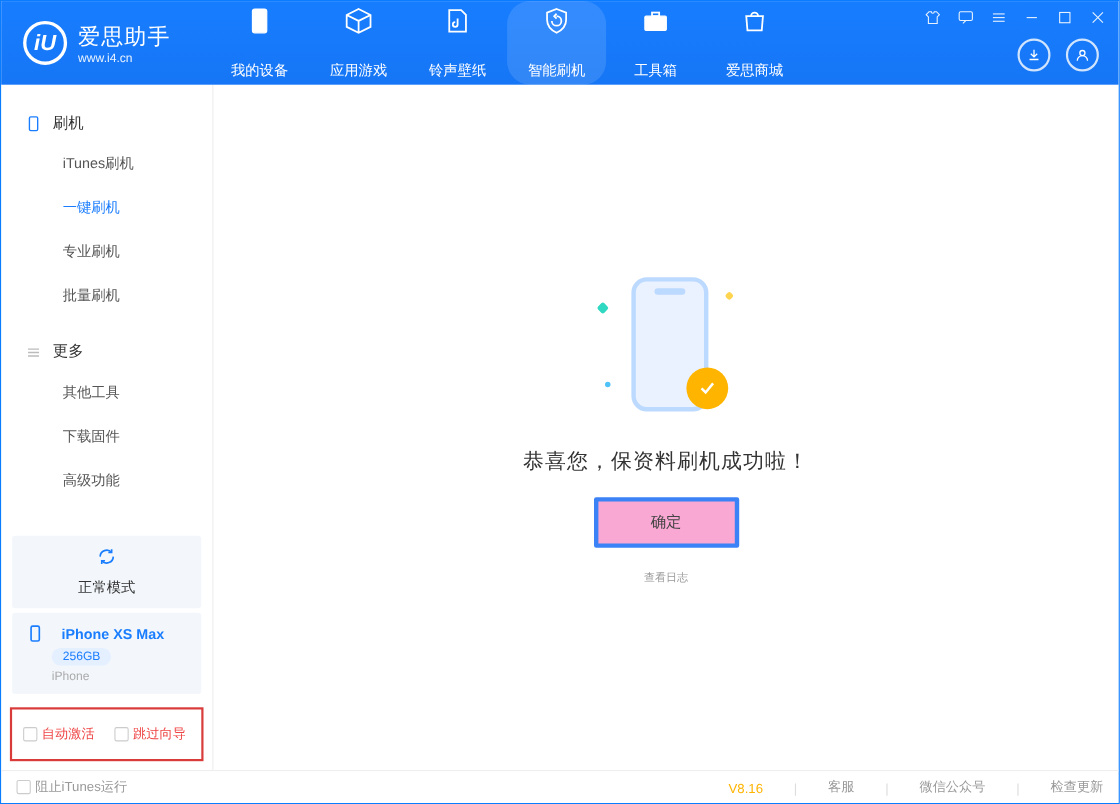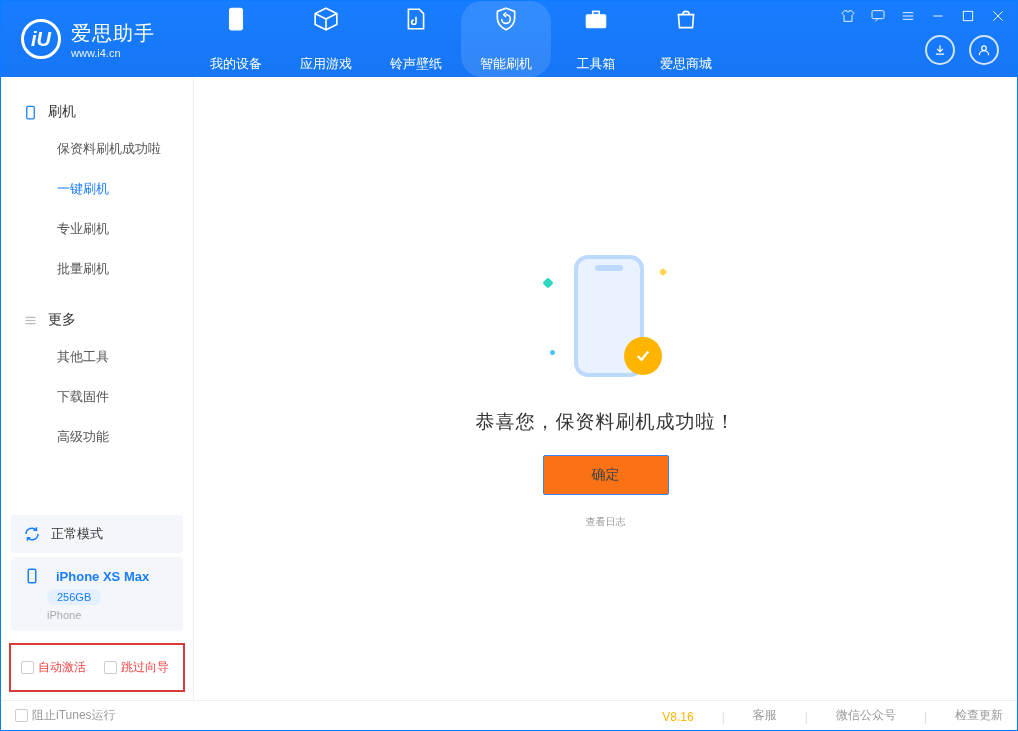--- a/index.html
+++ b/index.html
@@ -29,21 +29,21 @@
 
 .body { display: flex; height: calc(731px - 76px - 30px - 2px); }
 .sidebar { width: 193px; border-right: 1px solid #eee; display: flex; flex-direction: column; }
 .side-scroll { flex: 1; padding-top: 18px; }
 .side-group-hd { display: flex; align-items: center; gap: 10px; padding: 8px 22px; color: #333; font-size: 14px; font-weight: 500; }
 .side-group-hd svg { width: 15px; height: 15px; }
 .side-item { padding: 11px 22px 11px 56px; font-size: 13px; color: #555; cursor: pointer; }
 .side-item.active { color: #1a7dff; }
 
 .device-panel { padding: 0; }
-.dev-row { background: #f3f7fb; margin: 4px 10px; border-radius: 3px; padding: 10px 12px; font-size: 13px; color: #333; display: flex; align-items: center; gap: 10px; }
+.dev-row { background: #f3f7fb; margin: 4px 10px; border-radius: 3px; padding: 10px 12px; font-size: 13px; color: #333; display: flex; align-items: center; gap: 10px; flex-direction: column; }
 .dev-row .mini-icon { width: 18px; height: 18px; display: flex; align-items: center; justify-content: center; }
 .dev-row.device { flex-direction: column; align-items: flex-start; gap: 4px; }
 .dev-name-line { display: flex; align-items: center; gap: 15px; font-weight: 600; color: #1a7dff; font-size: 13px; }
 .dev-name-line .mini-icon svg { stroke: #1a7dff; fill: none; }
 .dev-badge { background: #e4efff; color: #1a7dff; font-size: 11px; padding: 2px 10px; border-radius: 10px; margin-left: 24px; }
 .dev-type { color: #aaa; font-size: 11px; margin-left: 24px; }
 
 .checkbox-row { border: 2px solid #d93b3b; margin: 8px; padding: 14px 10px; display: flex; gap: 18px; align-items: center; font-size: 12px; color: #ef4444; }
 .cb { width: 13px; height: 13px; border: 1px solid #ccc; border-radius: 2px; display: inline-block; margin-right: 4px; vertical-align: middle; }
 
@@ -53,21 +53,21 @@
 .illus .phone { position: absolute; left: 48px; top: 6px; width: 70px; height: 122px; border: 4px solid #bcd9ff; border-radius: 14px; background: #eaf2ff; }
 .illus .phone::before { content: ""; position: absolute; top: 6px; left: 50%; transform: translateX(-50%); width: 28px; height: 6px; background: #bcd9ff; border-radius: 3px; }
 .illus .check { position: absolute; right: 24px; bottom: 14px; width: 38px; height: 38px; background: #ffb400; border-radius: 50%; display: flex; align-items: center; justify-content: center; }
 .illus .check svg { width: 18px; height: 18px; stroke: #fff; stroke-width: 3; fill: none; }
 .illus .dot { position: absolute; border-radius: 50%; }
 .illus .d1 { width: 8px; height: 8px; background: #2fd8c0; left: 18px; top: 30px; transform: rotate(45deg); border-radius: 2px; }
 .illus .d2 { width: 6px; height: 6px; background: #ffd54f; right: 20px; top: 20px; transform: rotate(45deg); border-radius: 2px; }
 .illus .d3 { width: 5px; height: 5px; background: #4fc3f7; left: 24px; bottom: 34px; }
 
 .success-text { font-size: 19px; color: #333; letter-spacing: 1px; }
-.ok-btn { border: 1px solid #3b82f6; background: #f97316; padding: 10px 48px; font-size: 14px; color: #444; cursor: pointer; border-radius: 2px; }
+.ok-btn { border: 4px solid #3b82f6; background: #f9a8d4; padding: 10px 48px; font-size: 14px; color: #444; cursor: pointer; border-radius: 2px; }
 .log-link { color: #999; font-size: 10px; cursor: pointer; text-decoration: none; }
 
 
 .footer { height: 30px; border-top: 1px solid #eee; display: flex; align-items: center; padding: 0 14px; font-size: 12px; color: #999; }
 .footer .left { display: flex; align-items: center; gap: 6px; }
 .footer .right { margin-left: auto; display: flex; align-items: flex-end; gap: 28px; }
 .footer .ver { color: #ffb400; font-size: 12px; }
 .footer .divider { color: #ddd; }
 .footer .flink { cursor: pointer; }
 </style>
@@ -193,21 +193,21 @@
 <div class="body">
 
   <div class="sidebar">
     <div class="side-scroll">
       <div class="side-group-hd">
         <svg viewBox="0 0 24 24" fill="none" stroke="#1a7dff" stroke-width="2">
             <rect x="6" y="2" width="12" height="20" rx="2"></rect>
           </svg>
         <span>刷机</span>
       </div>
-      <div class="side-item">保资料刷机成功啦</div>
+      <div class="side-item">iTunes刷机</div>
       <div class="side-item active">一键刷机</div>
       <div class="side-item">专业刷机</div>
       <div class="side-item">批量刷机</div>
 
       <div class="side-group-hd" style="margin-top:14px">
         <svg viewBox="0 0 24 24" fill="none" stroke="#bbb" stroke-width="2">
             <line x1="4" y1="7" x2="20" y2="7"></line>
             <line x1="4" y1="12" x2="20" y2="12"></line>
             <line x1="4" y1="17" x2="20" y2="17"></line>
           </svg>

